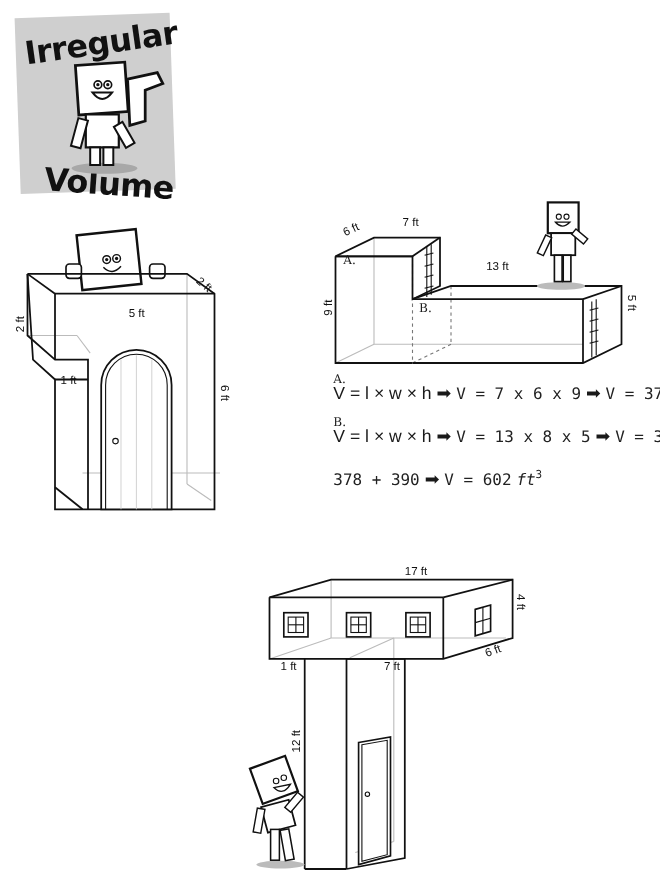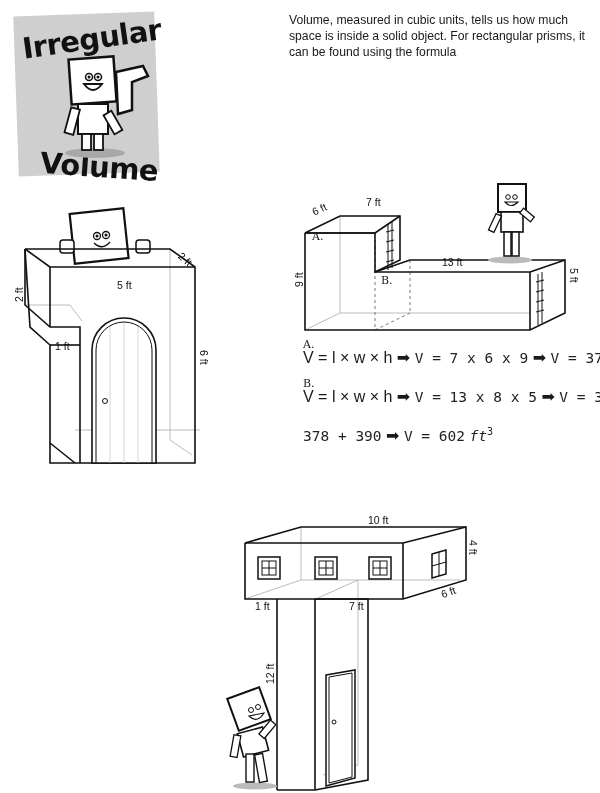--- a/index.html
+++ b/index.html
@@ -39,21 +39,20 @@
   <path d="M24 34 Q33 46 42 34 Z" fill="#fff" stroke="#111" stroke-width="1.8"></path>
   <rect x="18" y="54" width="30" height="30" fill="#fff" stroke="#111" stroke-width="2"></rect>
   <rect x="8" y="58" width="9" height="26" fill="#fff" stroke="#111" stroke-width="1.8" transform="rotate(15 12 70)"></rect>
   <rect x="22" y="84" width="9" height="16" fill="#fff" stroke="#111" stroke-width="1.8"></rect>
   <rect x="34" y="84" width="9" height="16" fill="#fff" stroke="#111" stroke-width="1.8"></rect>
   <rect x="48" y="62" width="9" height="22" fill="#fff" stroke="#111" stroke-width="1.8" transform="rotate(-30 52 72)"></rect>
   <path d="M56 22 L83 16 L88 26 L72 32 L72 60 L58 64 Z" fill="#fff" stroke="#111" stroke-width="2.5"></path>
 </svg>
 
 <div class="abs intro">
-  <p>Volume, measured in cubic units, tells us how much space is inside a solid object. For rectangular prisms, it can be found using the formula</p>
 </div>
 
 <svg style="left:300px;top:200px;" width="280" height="135" viewBox="0 0 280 135">
   <g fill="none" stroke="#bbb" stroke-width="1">
     <line x1="40" y1="16" x2="40" y2="113"></line>
     <line x1="40" y1="113" x2="5" y2="130"></line>
     <line x1="40" y1="113" x2="230" y2="113"></line>
   </g>
   <g fill="none" stroke="#777" stroke-width="1" stroke-dasharray="3,3">
     <line x1="75" y1="40" x2="75" y2="130"></line>
@@ -92,21 +91,21 @@
   <path d="M205 2 Q211 9 218 2 Z" fill="#fff" stroke="#111" stroke-width="1.2"></path>
   <rect x="201" y="12" width="22" height="20" fill="#fff" stroke="#111" stroke-width="1.6"></rect>
   <rect x="192" y="14" width="6" height="18" fill="#fff" stroke="#111" stroke-width="1.3" transform="rotate(25 195 23)"></rect>
   <rect x="224" y="8" width="6" height="14" fill="#fff" stroke="#111" stroke-width="1.3" transform="rotate(-50 227 15)"></rect>
   <rect x="204" y="32" width="7" height="24" fill="#fff" stroke="#111" stroke-width="1.5"></rect>
   <rect x="212" y="32" width="7" height="24" fill="#fff" stroke="#111" stroke-width="1.5"></rect>
 </svg>
 <div class="abs lbl" style="left:312px; top:203px; transform:rotate(-25deg);">6 ft</div>
 <div class="abs lbl" style="left:366px; top:196px;">7 ft</div>
 <div class="abs lbl vert" style="left:293px; top:287px;">9 ft</div>
-<div class="abs lbl" style="left:442px; top:256px;">13 ft</div>
+<div class="abs lbl" style="left:442px; top:236px;">13 ft</div>
 <div class="abs lbl vert-cw" style="left:580px; top:268px;">5 ft</div>
 <div class="abs eqlabel" style="left:312px; top:230px;">A.</div>
 <div class="abs eqlabel" style="left:381px; top:274px;">B.</div>
 
 <div class="abs" style="left:303px; top:338px;">
   <div class="eqlabel">A.</div>
   <div class="eqline" style="margin-top:-3px;">
     <span>V = l × w × h</span>
     <span>➡</span>
     <span class="hand">V = 7 x 6 x 9</span>
@@ -218,18 +217,18 @@
   <rect x="22" y="172" width="34" height="34" fill="#fff" stroke="#111" stroke-width="2" transform="rotate(-20 39 189)"></rect>
   <circle cx="41" cy="190" r="2.5" fill="#fff" stroke="#111" stroke-width="1"></circle>
   <circle cx="48" cy="187" r="2.5" fill="#fff" stroke="#111" stroke-width="1"></circle>
   <path d="M39 196 Q47 204 54 193 Z" fill="#fff" stroke="#111" stroke-width="1.2"></path>
   <rect x="30" y="210" width="26" height="24" fill="#fff" stroke="#111" stroke-width="1.6" transform="rotate(-15 43 222)"></rect>
   <rect x="22" y="215" width="7" height="22" fill="#fff" stroke="#111" stroke-width="1.3" transform="rotate(10 25 226)"></rect>
   <rect x="54" y="200" width="7" height="18" fill="#fff" stroke="#111" stroke-width="1.3" transform="rotate(40 57 209)"></rect>
   <rect x="36" y="234" width="8" height="28" fill="#fff" stroke="#111" stroke-width="1.4"></rect>
   <rect x="47" y="234" width="8" height="28" fill="#fff" stroke="#111" stroke-width="1.4" transform="rotate(-10 51 248)"></rect>
 </svg>
-<div class="abs lbl" style="left:368px; top:514px;">10 ft</div>
+<div class="abs lbl" style="left:368px; top:514px;">17 ft</div>
 <div class="abs lbl vert-cw" style="left:479px; top:540px;">4 ft</div>
 <div class="abs lbl" style="left:441px; top:586px; transform:rotate(-20deg);">6 ft</div>
 <div class="abs lbl" style="left:255px; top:600px;">1 ft</div>
 <div class="abs lbl" style="left:349px; top:600px;">7 ft</div>
 <div class="abs lbl vert" style="left:264px; top:684px;">12 ft</div>
 
 </body></html>

